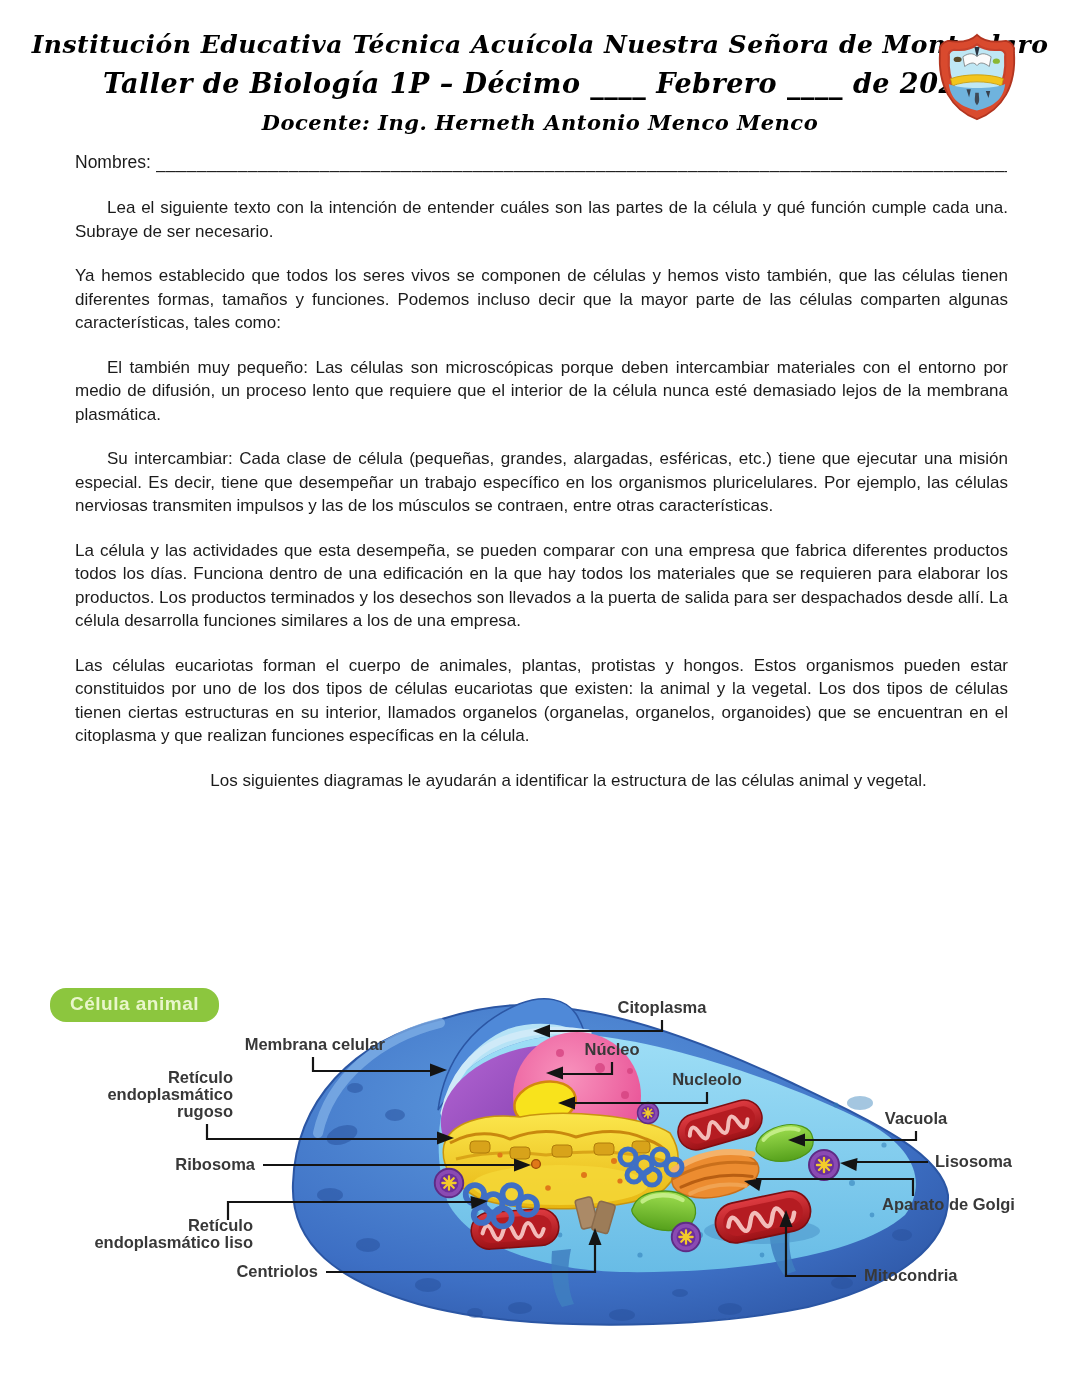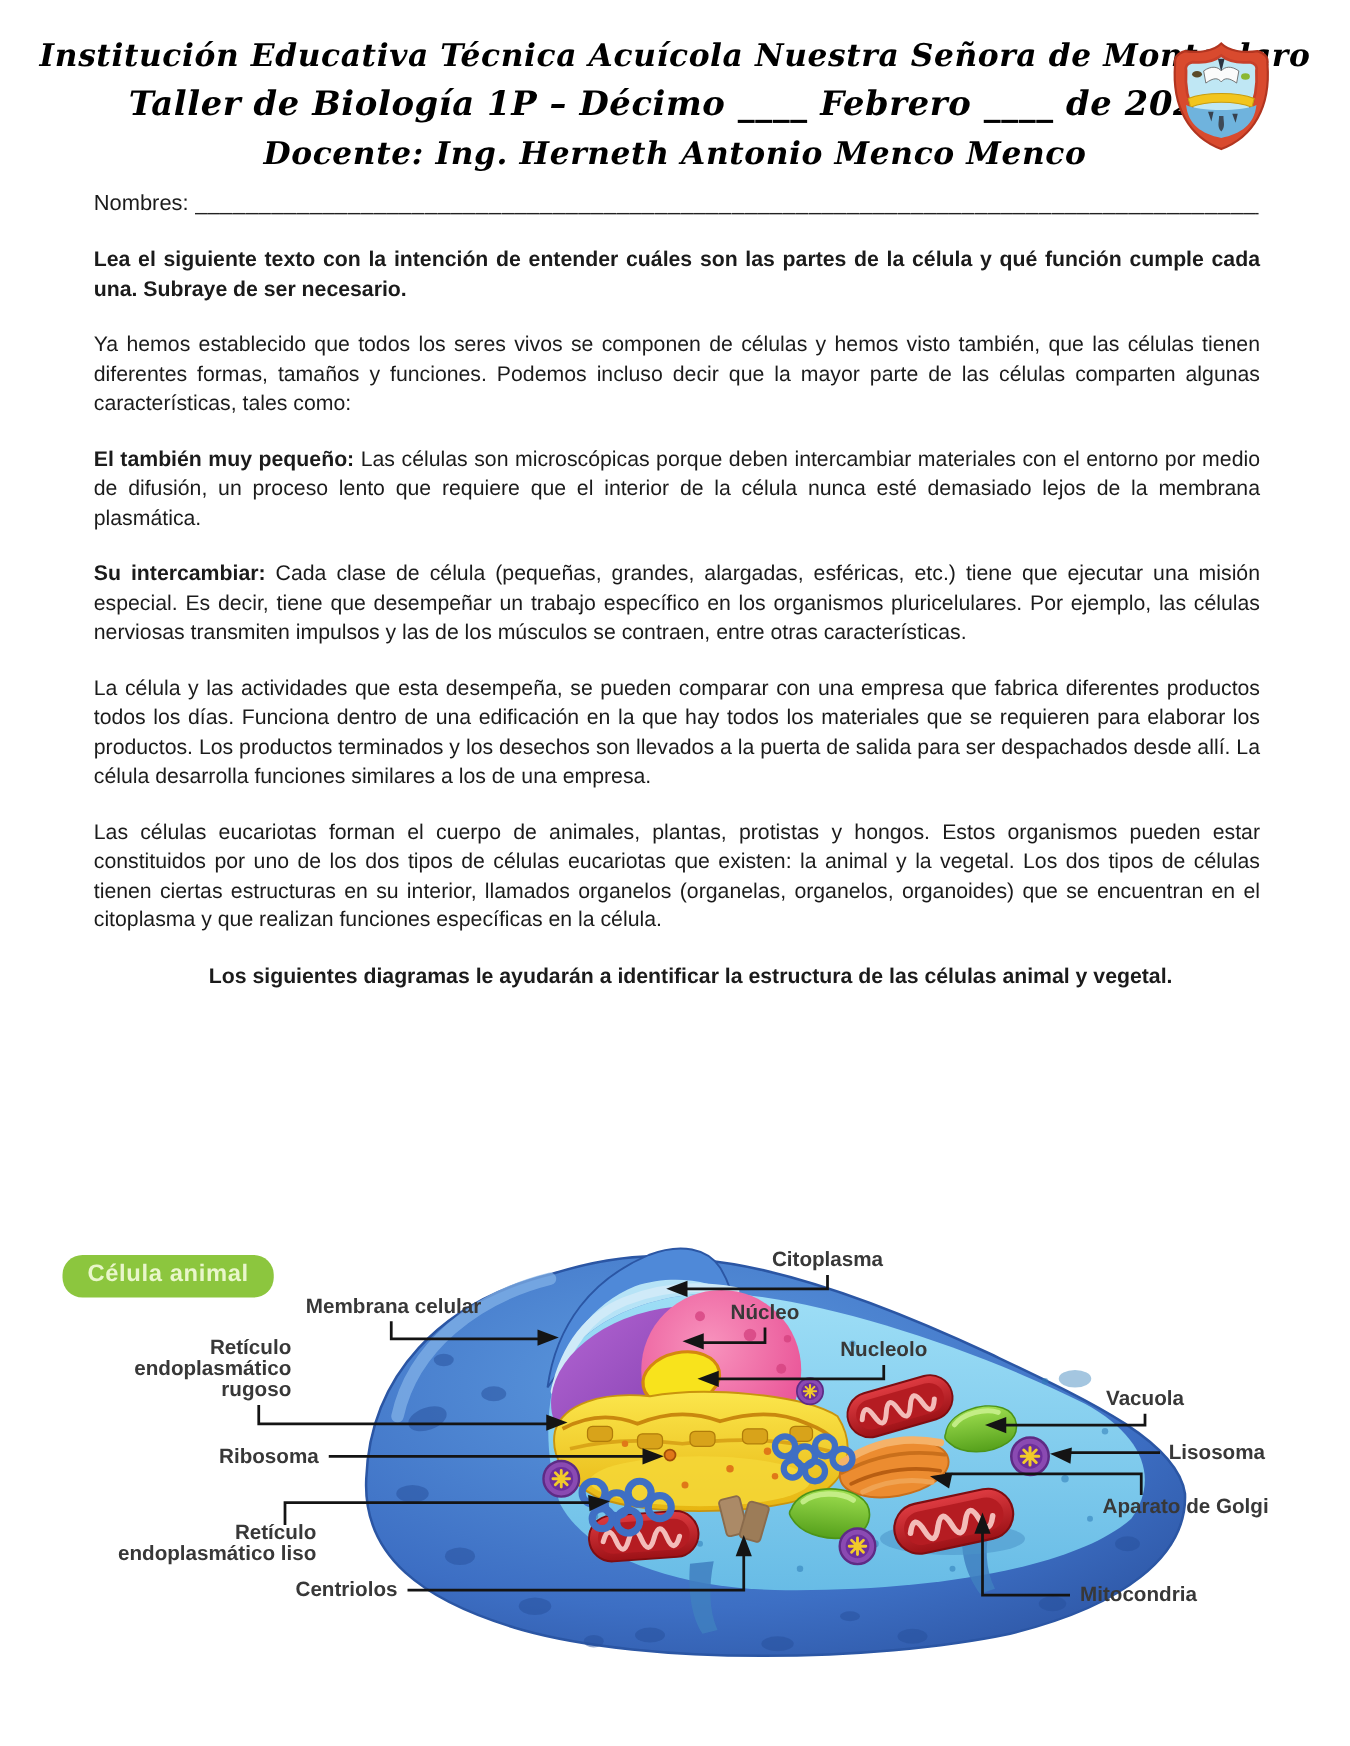--- a/index.html
+++ b/index.html
@@ -6,41 +6,40 @@
   .page{
     position:relative; width:1080px; height:1397px; background:#ffffff;
     margin:0 auto; overflow:hidden;
     font-family:"Liberation Sans", sans-serif; color:#1b1b1b;
   }
   
   .header{position:absolute; top:26px; left:0; width:100%; text-align:center;}
   .script{font-family:"DejaVu Serif", serif; font-style:italic; font-weight:bold; color:#000;}
   .h-line1{font-size:25px; line-height:38px; letter-spacing:.5px;}
   .h-line2{font-size:27px; line-height:40px; letter-spacing:.5px;}
-  .h-line3{font-size:25px; line-height:37px; letter-spacing:.5px;}
+  .h-line3{font-size:21px; line-height:37px; letter-spacing:.5px;}
   .logo{position:absolute; top:33px; left:931px; width:92px; height:88px;}
   
   .nombres{position:absolute; top:152px; left:75px; width:932px; font-size:17.5px; display:flex; white-space:nowrap; overflow:hidden;}
   .nombres .lbl{flex:none;}
   .nombres .blank{overflow:hidden; letter-spacing:.5px; color:#222;}
   
   .article{position:absolute; top:176px; left:75px; width:933px;}
   .para{margin:21px 0 0 0; font-size:17px; line-height:23.5px; text-align:justify;}
   .para.first{margin-top:20px;}
   .para.bold{font-weight:bold;}
   .para.indent{text-indent:22px; text-align:center;}
-  .para b{font-weight:bold;}
+  .para b{font-weight:normal;margin-left:32px;}
   
   .diagram-wrap{position:absolute; top:983px; left:0; width:1080px; height:414px;}
   .diagram-svg{position:absolute; top:0; left:0;}
   .badge{
     position:absolute; top:5px; left:50px; background:#8cc63e; color:#e9f6cb;
     font-size:19px; font-weight:bold; padding:5px 20px 7px 20px; border-radius:16px;
     letter-spacing:.5px;
-    margin-top:16px;
   }
   text.dlabel{font-family:"Liberation Sans", sans-serif; font-size:16.5px; font-weight:bold; fill:#383838;}
   .leader{fill:none; stroke:#141414; stroke-width:2.2px;}
   .ah{fill:#141414;}
 </style>
 </head>
 <body>
 
 <div class="page">
 

